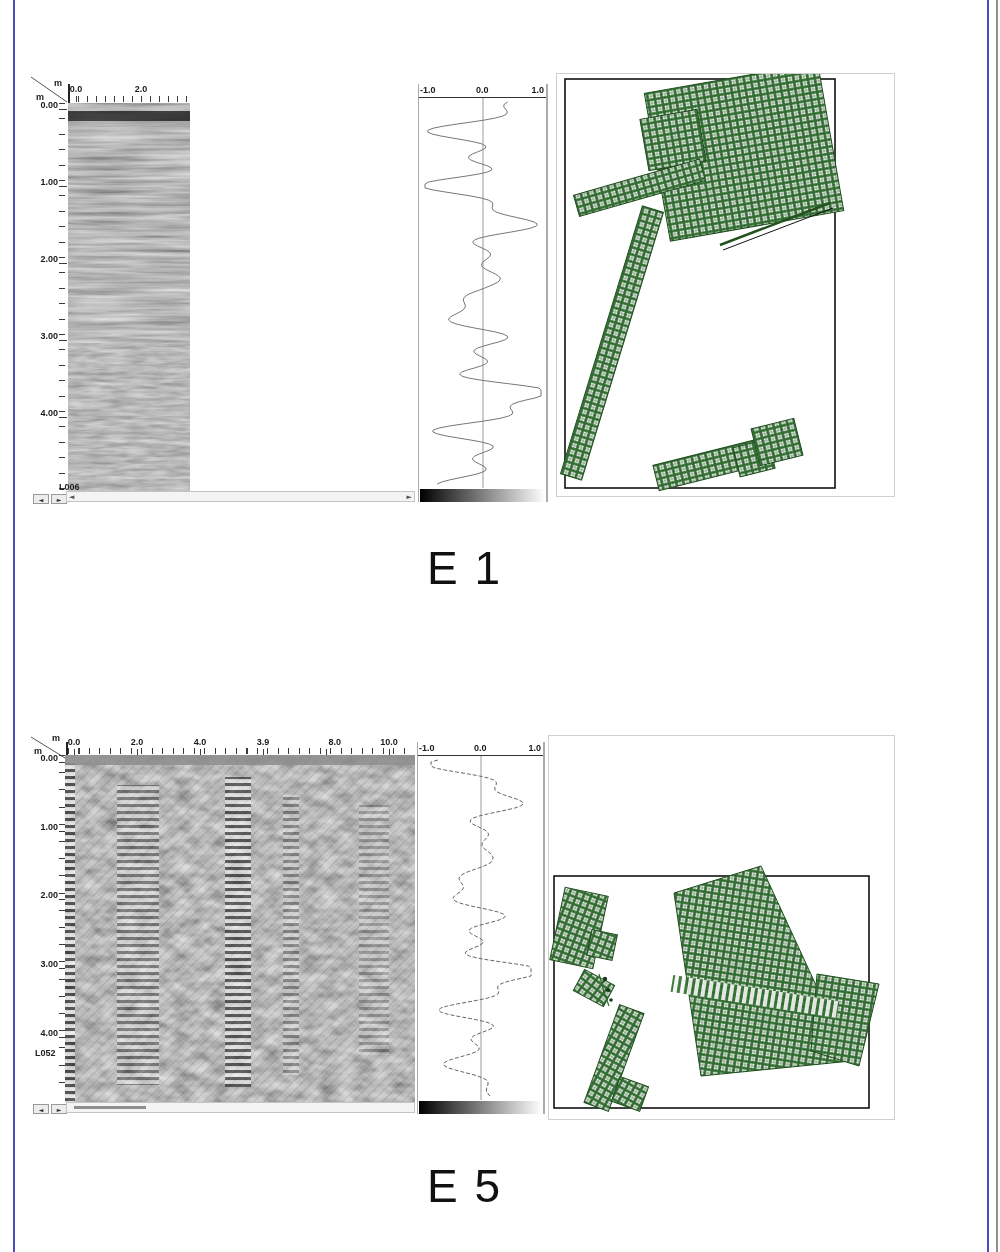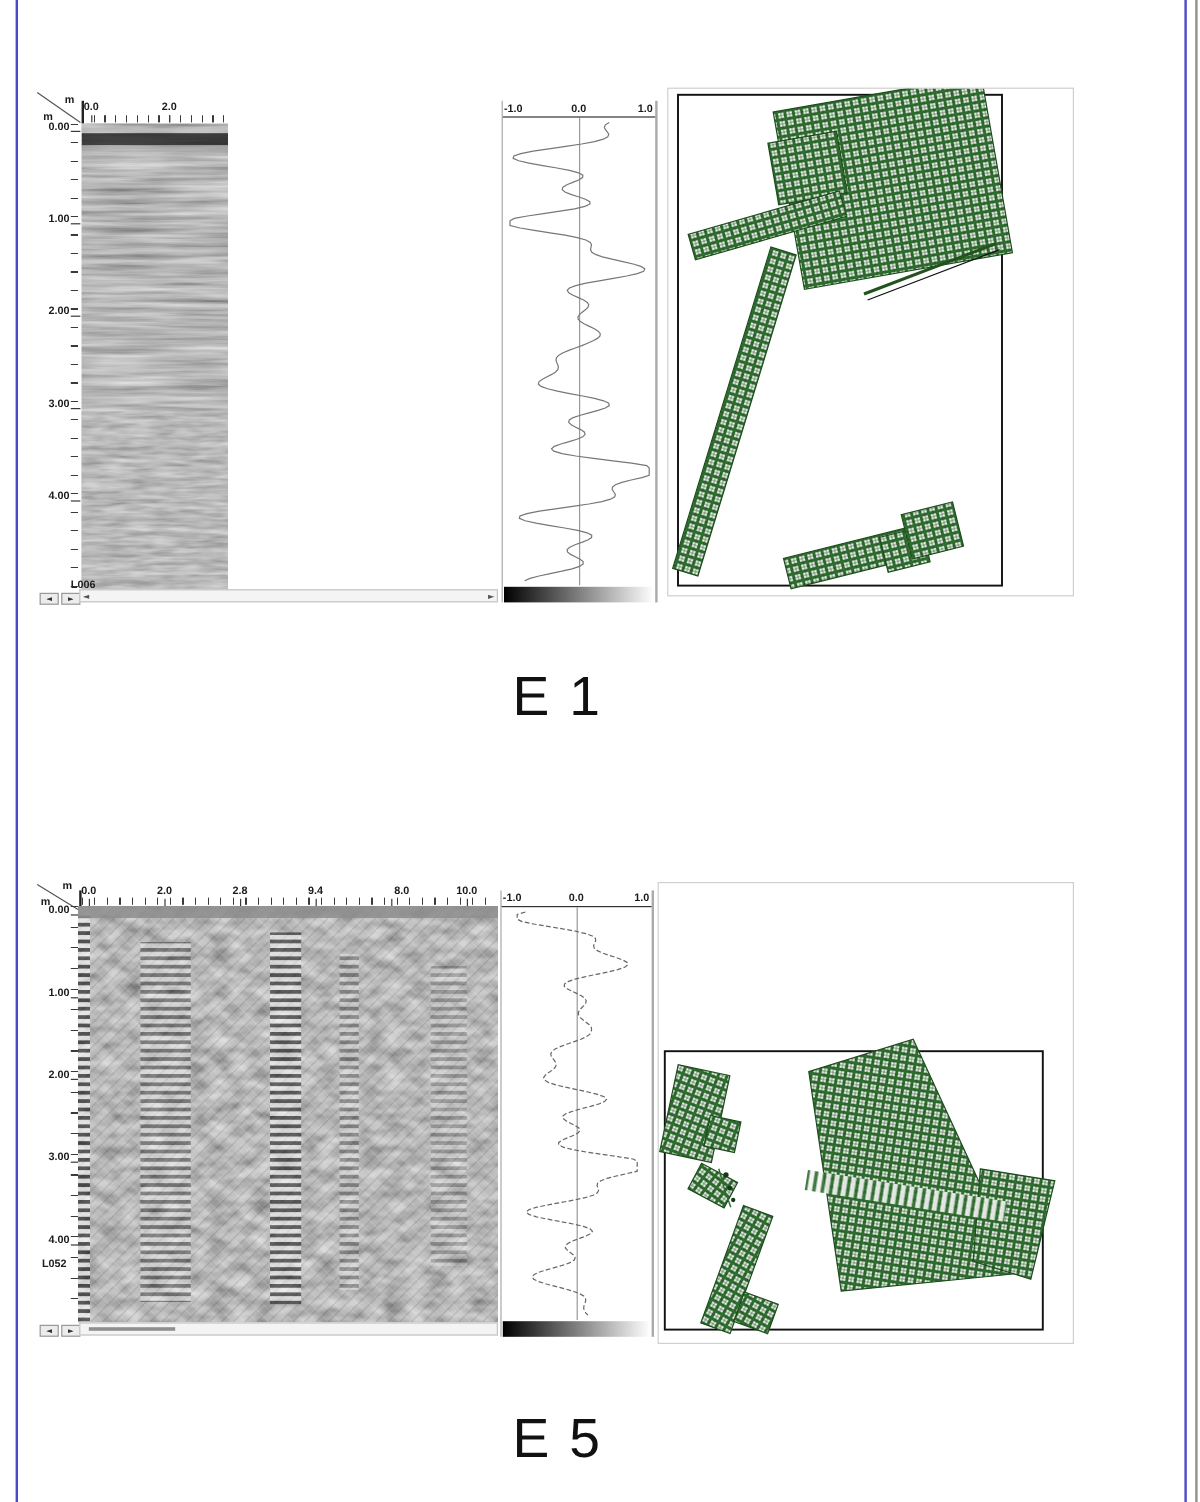--- a/index.html
+++ b/index.html
@@ -18,21 +18,21 @@
           font:6px "DejaVu Sans",sans-serif;color:#333;text-align:center;line-height:9px;padding:0;box-sizing:border-box;}
   .scroll{position:absolute;height:11px;background:#f4f4f4;border:1px solid #c4c4c4;box-sizing:border-box;}
   .scroll .sarrow{position:absolute;top:0;font:7px "DejaVu Sans",sans-serif;color:#555;line-height:10px;}
   .thumb{position:absolute;top:3px;height:3px;background:#8f8f8f;}
   .wigpanel{position:absolute;background:#fff;border-left:1px solid #aaa;border-right:2px solid #aaa;box-sizing:border-box;}
   .wiglabels{position:relative;height:13px;border-bottom:1px solid #333;}
   .wiglabels span{position:absolute;top:1px;font:bold 9px "Liberation Sans",sans-serif;color:#1a1a1a;}
   .gradbar{position:absolute;left:1px;right:1px;bottom:0;height:13px;
            background:linear-gradient(to right,#000,#fff);}
   .mappanel{position:absolute;background:#fff;border:1px solid #cfcfcf;box-sizing:border-box;}
-  .caption{position:absolute;font:46px "Liberation Sans",sans-serif;color:#111;letter-spacing:2px;margin-top:12px;}
+  .caption{position:absolute;font:46px "Liberation Sans",sans-serif;color:#111;letter-spacing:2px;}
   .majtickx{position:absolute;width:1px;height:6px;background:#3a3a3a;}
   .majticky{position:absolute;width:8px;height:1px;background:#3a3a3a;}
 </style>
 </head>
 <body>
 
 <div id="page">
 
   <div class="rule" style="left:13px;background:#4a4ac8;"></div>
   <div class="rule" style="left:987px;background:#4a4ac8;"></div>
@@ -146,23 +146,23 @@
     <line x1="3" y1="3" x2="37" y2="24" stroke="#555" stroke-width="1"></line>
   </svg>
   <span class="unit" style="left:52px;top:733px;">m</span>
   <span class="unit" style="left:34px;top:746px;">m</span>
 
   <div id="xl2">
       <span class="axlbl" style="left: 59px; top: 737px; width: 30px; text-align: center;">0.0</span>
       <div class="majtickx" style="left: 74px; top: 749px;"></div>
       <span class="axlbl" style="left: 122px; top: 737px; width: 30px; text-align: center;">2.0</span>
       <div class="majtickx" style="left: 137px; top: 749px;"></div>
-      <span class="axlbl" style="left: 185px; top: 737px; width: 30px; text-align: center;">2.8</span>
+      <span class="axlbl" style="left: 185px; top: 737px; width: 30px; text-align: center;">4.0</span>
       <div class="majtickx" style="left: 200px; top: 749px;"></div>
-      <span class="axlbl" style="left: 248px; top: 737px; width: 30px; text-align: center;">9.4</span>
+      <span class="axlbl" style="left: 248px; top: 737px; width: 30px; text-align: center;">3.9</span>
       <div class="majtickx" style="left: 263px; top: 749px;"></div>
       <span class="axlbl" style="left: 311px; top: 737px; width: 30px; text-align: right;">8.0</span>
       <div class="majtickx" style="left: 326px; top: 749px;"></div>
       <span class="axlbl" style="left: 374px; top: 737px; width: 30px; text-align: center;">10.0</span>
       <div class="majtickx" style="left: 389px; top: 749px;"></div>
     </div>
   <div id="yl2">
       <span class="axlbl" style="left: 28px; top: 753px; width: 30px; text-align: right;">0.00</span>
       <div class="majticky" style="left: 59px; top: 762px;"></div>
       <span class="axlbl" style="left: 28px; top: 821.7px; width: 30px; text-align: right;">1.00</span>

